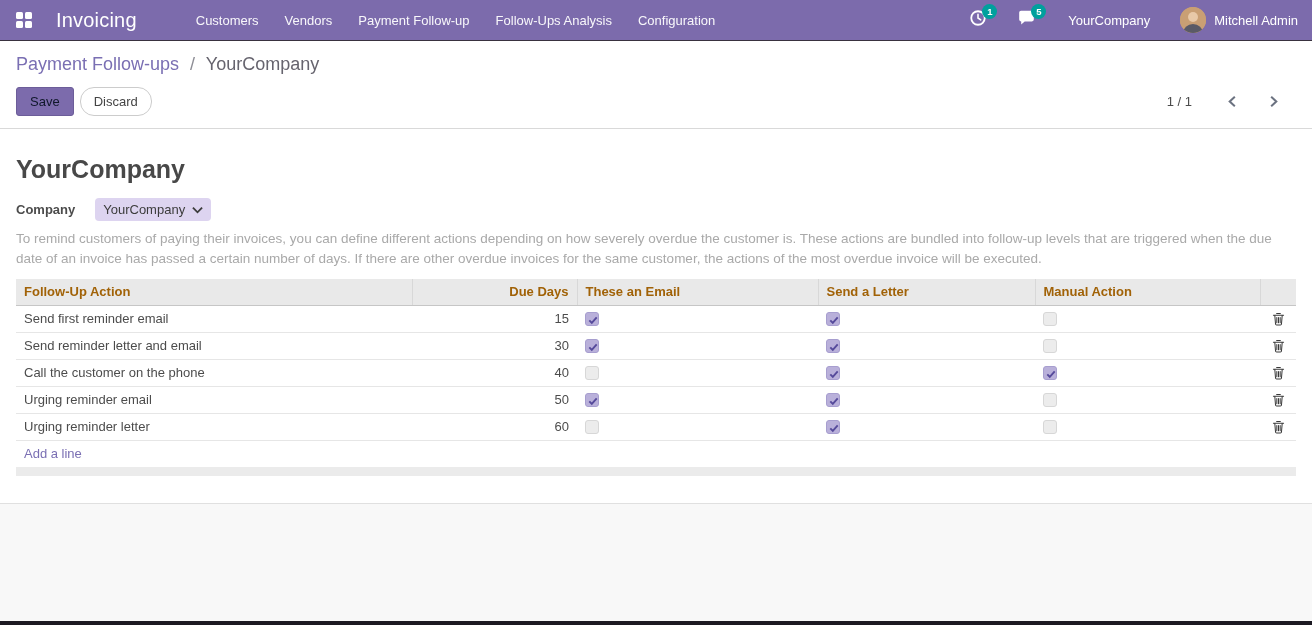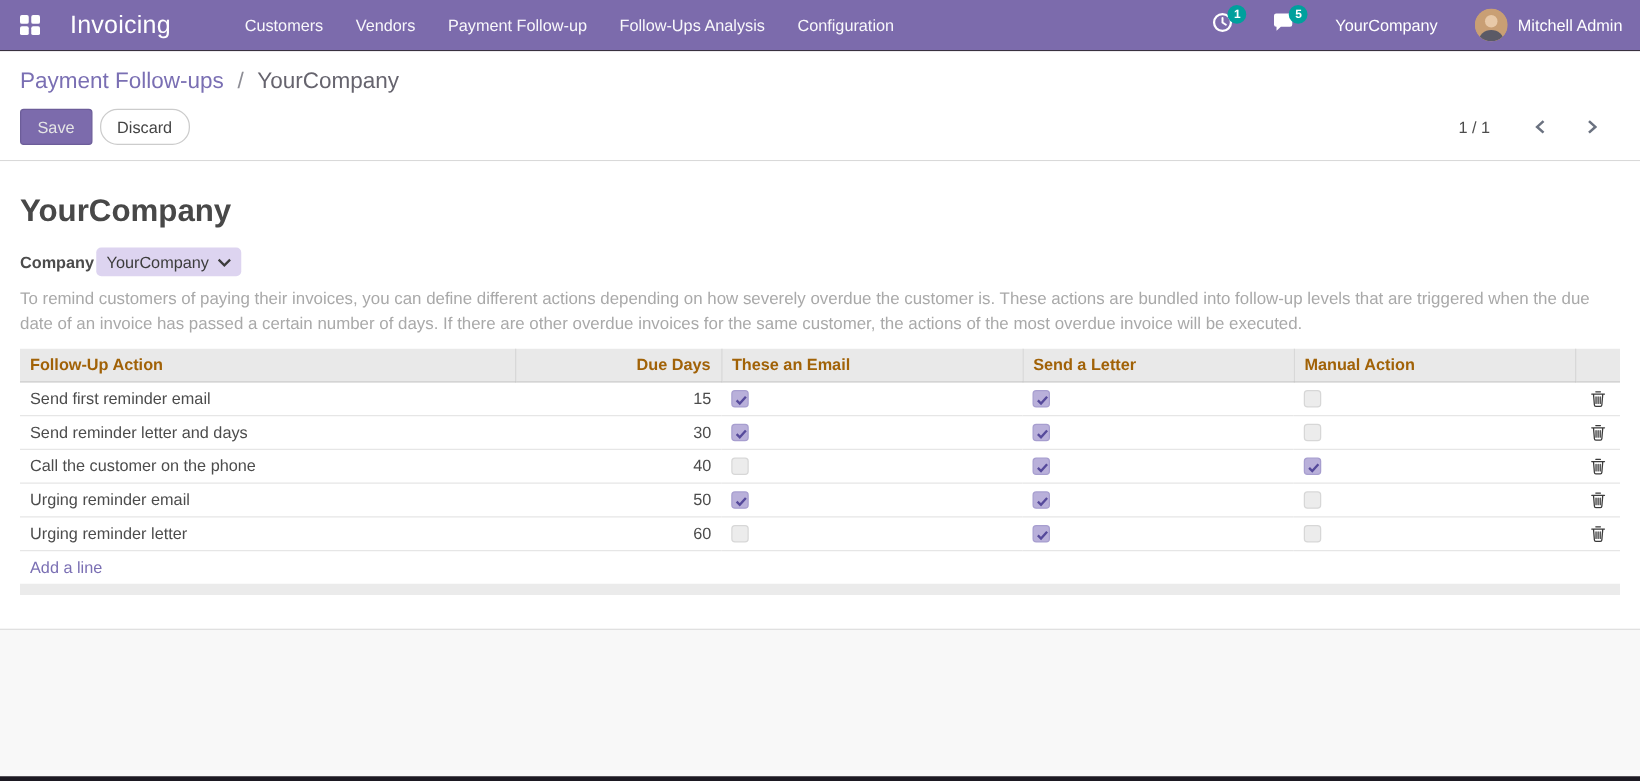--- a/index.html
+++ b/index.html
@@ -49,37 +49,37 @@
 
   
   .control-panel { background: #fff; padding: 12px 16px 12px; border-bottom: 1px solid #d9d9d9; flex: 0 0 auto; }
   .breadcrumb { font-size: 18px; line-height: 22px; margin-bottom: 12px; }
   .breadcrumb a { color: var(--link-color, #7a6fb3); text-decoration: none; cursor: pointer; }
   .breadcrumb .sep { color: #8d8d95; margin: 0 6px; }
   .breadcrumb .current { color: #66646e; }
   .cp-row { display: flex; align-items: center; }
   .cp-buttons { display: flex; gap: 6px; }
   .btn-primary {
-    background: var(--primary-button-bg, #7c6bac); color: #e5e5e5;
+    background: var(--primary-button-bg, #7c6bac); color: #0f172a;
     border: 1px solid #6c5d99; border-radius: 3px;
     font-size: 13px; font-family: inherit; padding: 6px 13px; cursor: pointer;
   }
   .btn-default {
     background: #fff; color: #444;
     border: 1px solid #ccc; border-radius: 14px;
     font-size: 13px; font-family: inherit; padding: 6px 13px; cursor: pointer;
   }
   .pager { margin-left: auto; display: flex; align-items: center; gap: 24px; padding-right: 14px; }
   .pager-value { font-size: 13px; color: #4c4c4c; margin-right: 8px; }
   .pager-btn { background: none; border: none; cursor: pointer; padding: 2px; line-height: 0; }
 
   
   .sheet { background: #fff; padding: 26px 16px 27px; flex: 0 0 auto; }
   .page-title { font-size: 25px; font-weight: 700; color: #484848; margin-bottom: 14px; }
-  .company-row { display: flex; align-items: center; gap: 2px; margin-bottom: 8px; }
+  .company-row { display: flex; align-items: center; gap: 20px; margin-bottom: 8px; }
   .company-label { font-size: 13px; font-weight: bold; color: #4c4c4c; }
   .company-select {
     background: var(--select-bg, #ddd4f0); color: #3c3c3c;
     font-size: 13px; border: none; border-radius: 4px;
     padding: 4px 8px; display: inline-flex; align-items: center; gap: 7px; cursor: pointer;
   }
   .description { font-size: 13.5px; line-height: 20px; color: #a9a9a9; margin-bottom: 10px; max-width: 1280px; }
 
   table.followup { width: 1280px; border-collapse: collapse; table-layout: fixed; }
   thead th {
@@ -245,21 +245,21 @@
     <td class="cell-trash">
       <button class="trash-btn">
         <svg width="13" height="14" viewBox="0 0 14 15">
           <path d="M5 1.5 h4 M1.5 3.5 h11 M3 3.5 l.8 9.4 a1.2 1.2 0 0 0 1.2 1.1 h4 a1.2 1.2 0 0 0 1.2 -1.1 l.8 -9.4 M5.2 6 v5.5 M7 6 v5.5 M8.8 6 v5.5" fill="none" stroke="#3a3a3a" stroke-width="1.1" stroke-linecap="round"></path>
         </svg>
       </button>
     </td>
   </tr>
 
   <tr class="data-row">
-    <td class="cell-action">Send reminder letter and days</td>
+    <td class="cell-action">Send reminder letter and email</td>
     <td class="cell-due">30</td>
     <td class="cell-cb">
       <span class="cb checked">
         <svg width="12" height="12" viewBox="0 0 12 12">
           <path d="M2.3 6.3 L4.8 8.8 L9.7 3.4" fill="none" stroke="#564a9b" stroke-width="1.9"></path>
         </svg>
       </span>
     </td>
     <td class="cell-cb">
       <span class="cb checked">

